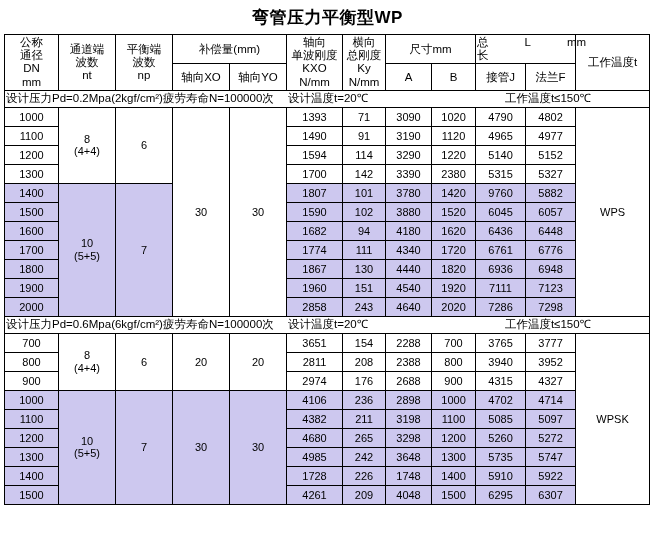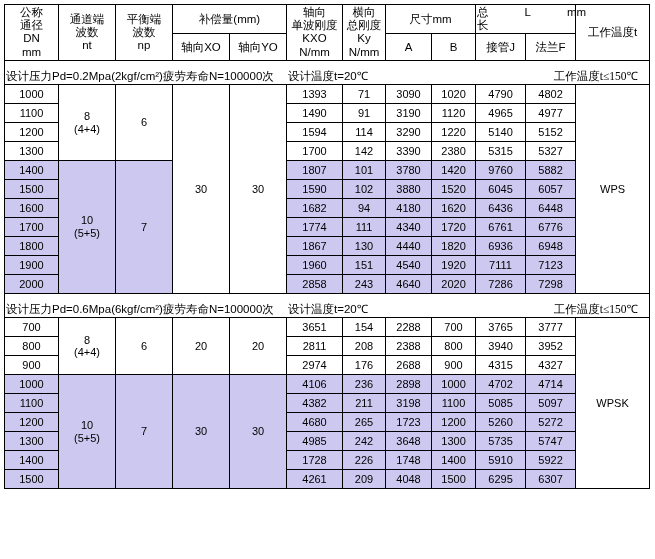--- a/index.html
+++ b/index.html
@@ -48,34 +48,34 @@
   .section-row td {
     text-align: left;
     padding-left: 4px;
     font-size: 11.5px;
     height: 17px;
   }
   .sec-inner {
     display: flex;
     width: 100%;
     justify-content: flex-start;
-    margin-top: 8px;
   }
   .sec-a { width: 282px; text-align: left; }
   .sec-b { width: 170px; text-align: left; }
-  .sec-c { width: 180px; text-align: right; font-family: Liberation Serif, serif; }
+  .sec-c { width: 180px; text-align: center; }
   .data-row td { height: 19px; }
   .hl { background: #cdc8ef; }
   .hdr-multiline { font-size: 11px; line-height: 1.18; }
 </style>
 </head>
 <body>
 
 <div class="page">
 
+  <div class="title">弯管压力平衡型WP</div>
 
   <table class="main">
     <colgroup>
       <col style="width:54px">
       <col style="width:57px">
       <col style="width:57px">
       <col style="width:57px">
       <col style="width:57px">
       <col style="width:56px">
       <col style="width:43px">
@@ -350,21 +350,21 @@
         <td class="hl">3198</td>
         <td class="hl">1100</td>
         <td class="hl">5085</td>
         <td class="hl">5097</td>
       </tr>
 
       <tr class="data-row">
         <td class="hl">1200</td>
         <td class="hl">4680</td>
         <td class="hl">265</td>
-        <td class="hl">1723</td>
+        <td class="hl">3298</td>
         <td class="hl">1200</td>
         <td class="hl">5260</td>
         <td class="hl">5272</td>
       </tr>
 
       <tr class="data-row">
         <td class="hl">1300</td>
         <td class="hl">4985</td>
         <td class="hl">242</td>
         <td class="hl">3648</td>

